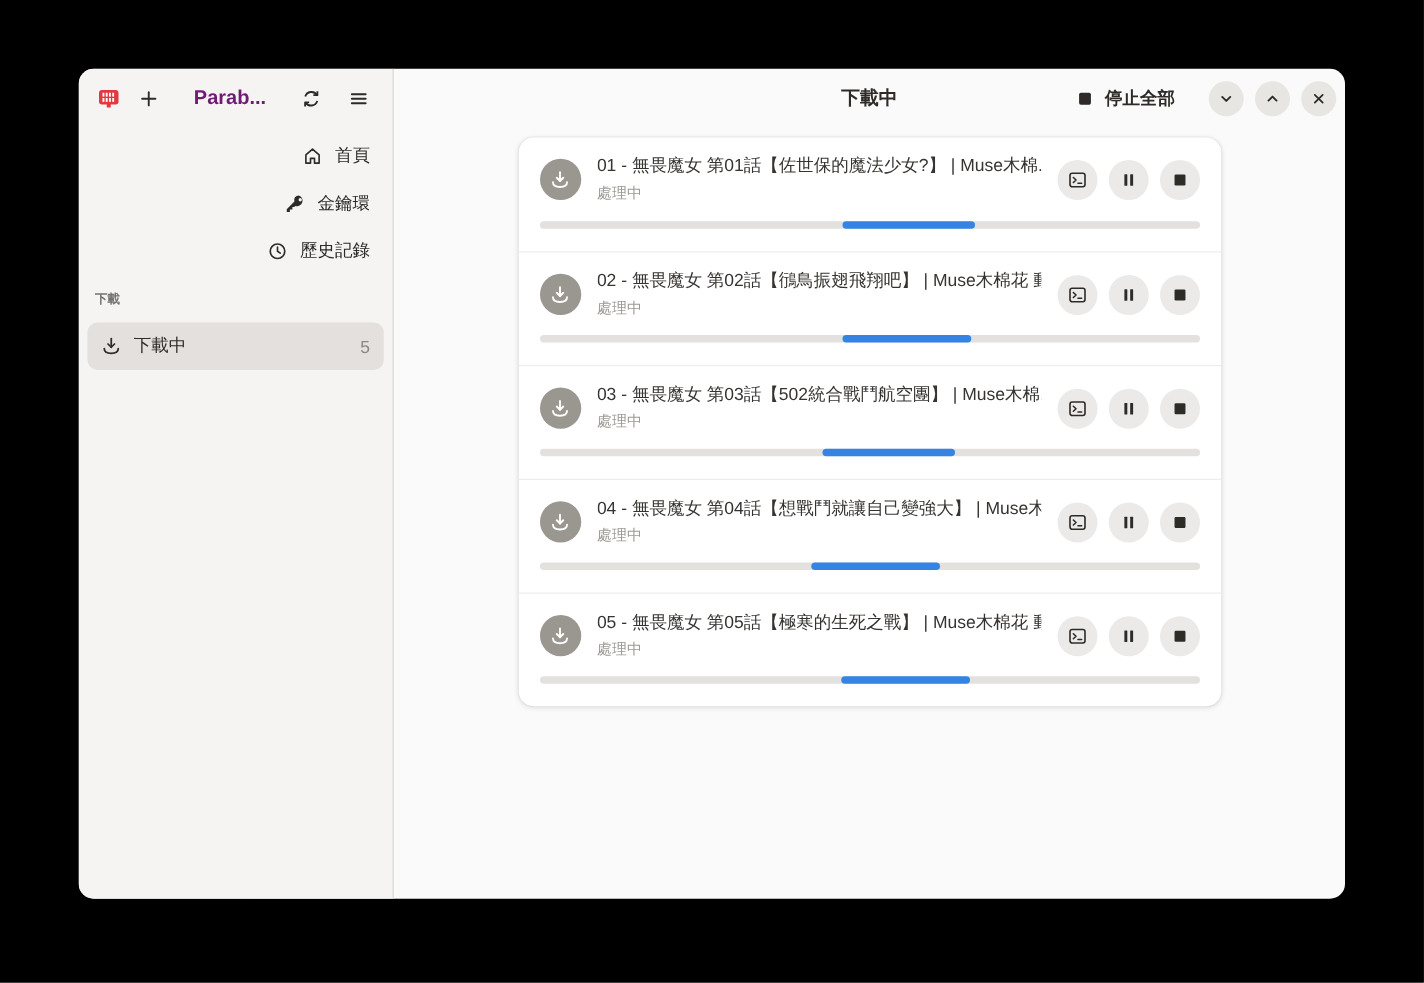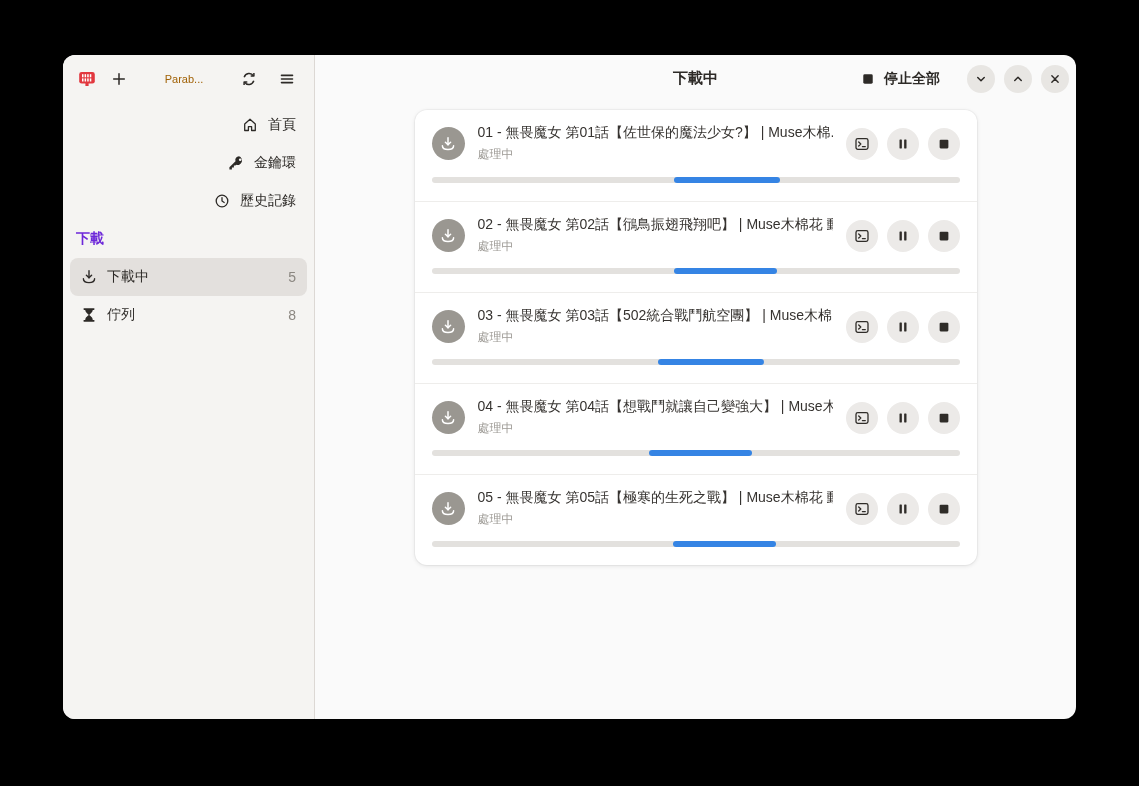--- a/index.html
+++ b/index.html
@@ -9,30 +9,30 @@
             border-radius:12px; overflow:hidden; display:flex; background:#fafafa;
             box-shadow:0 10px 34px rgba(0,0,0,.6); }
 
   
   .sidebar { width:252px; flex-shrink:0; background:#f5f4f2; border-right:1px solid #dcd8d4;
              display:flex; flex-direction:column; }
   .sidebar-header { height:47px; display:flex; align-items:center; padding:0 10px; gap:4px; }
   .app-icon { width:22px; height:22px; display:flex; align-items:center; justify-content:center; margin-left:3px; }
   .icon-btn { width:34px; height:30px; border-radius:7px; display:flex; align-items:center;
               justify-content:center; color:#2d2a27; background:transparent; border:none; cursor:pointer; }
-  .win-title { flex:1; text-align:center; font-weight:400; font-size:11px; color:#a16207;
+  .win-title { flex:1; text-align:center; font-weight:700; font-size:16px; color:#701a75;
                white-space:nowrap; overflow:hidden; }
   .nav { padding:4px 7px 0; }
   .nav-item { height:38px; border-radius:8px; display:flex; align-items:center; padding:0 11px;
               gap:10px; color:#2d2a27; font-size:14px; cursor:pointer;justify-content:flex-end; }
   .nav-item.selected { background:#e3e0dd; }
   .nav-item .nav-icon { width:16px; height:16px; display:flex; align-items:center; justify-content:center; color:#2d2a27; flex-shrink:0; }
   .nav-item .count { margin-left:auto; color:#8b8781; font-size:14px; }
   .section-title { height:38px; display:flex; align-items:center; padding:0 6px;
-                   font-weight:700; font-size:14px; color:#6d28d9; }
+                   font-weight:700; font-size:10px; color:#737373; }
 
   
   .main { flex:1; display:flex; flex-direction:column; min-width:0; }
   .main-header { height:47px; position:relative; display:flex; align-items:center;
                  justify-content:flex-end; padding-right:7px; flex-shrink:0; }
   .main-title { position:absolute; left:0; right:0; text-align:center; font-weight:700;
                 font-size:15px; color:#2d2a27; pointer-events:none; }
   .stop-all { display:flex; align-items:center; gap:9px; font-weight:700; font-size:14px;
               color:#2d2a27; background:transparent; border:none; padding:5px 10px;
               border-radius:7px; margin-right:8px; cursor:pointer;font-family:Liberation Serif, serif; }
@@ -142,30 +142,20 @@
         <span class="nav-icon">
           <svg width="16" height="16" viewBox="0 0 16 16" fill="none" stroke="currentColor" stroke-width="1.4" stroke-linecap="round" stroke-linejoin="round">
             <path d="M8 1.8v7"></path>
               <path d="M5.4 6.2 8 8.8l2.6-2.6"></path>
             <path d="M2.4 9.8c0 2.6 1.9 3.8 5.6 3.8s5.6-1.2 5.6-3.8"></path>
           </svg>
         </span>
         <span>下載中</span>
         <span class="count">5</span>
       </div>
-      <div class="nav-item">
-        <span class="nav-icon">
-          <svg width="16" height="16" viewBox="0 0 16 16">
-            <path d="M4.2 2.6c0 2.1 1.2 3.2 2.6 4.4l1 .9-1 .9C5.4 10 4.2 11.1 4.2 13.2h7.6c0-2.1-1.2-3.2-2.6-4.4l-1-.9 1-.9c1.4-1.2 2.6-2.3 2.6-4.4Z" fill="currentColor"></path>
-            <path d="M3.2 2.1h9.6M3.2 13.9h9.6" stroke="currentColor" stroke-width="1.6" stroke-linecap="round"></path>
-          </svg>
-        </span>
-        <span>佇列</span>
-        <span class="count">8</span>
-      </div>
     </div>
   </div>
 
   <div class="main">
     <div class="main-header">
       <div class="main-title">下載中</div>
       <button class="stop-all">
         <span>
           <svg width="14" height="14" viewBox="0 0 16 16">
               <rect x="2.6" y="2.6" width="10.8" height="10.8" rx="1.6" fill="currentColor"></rect>

